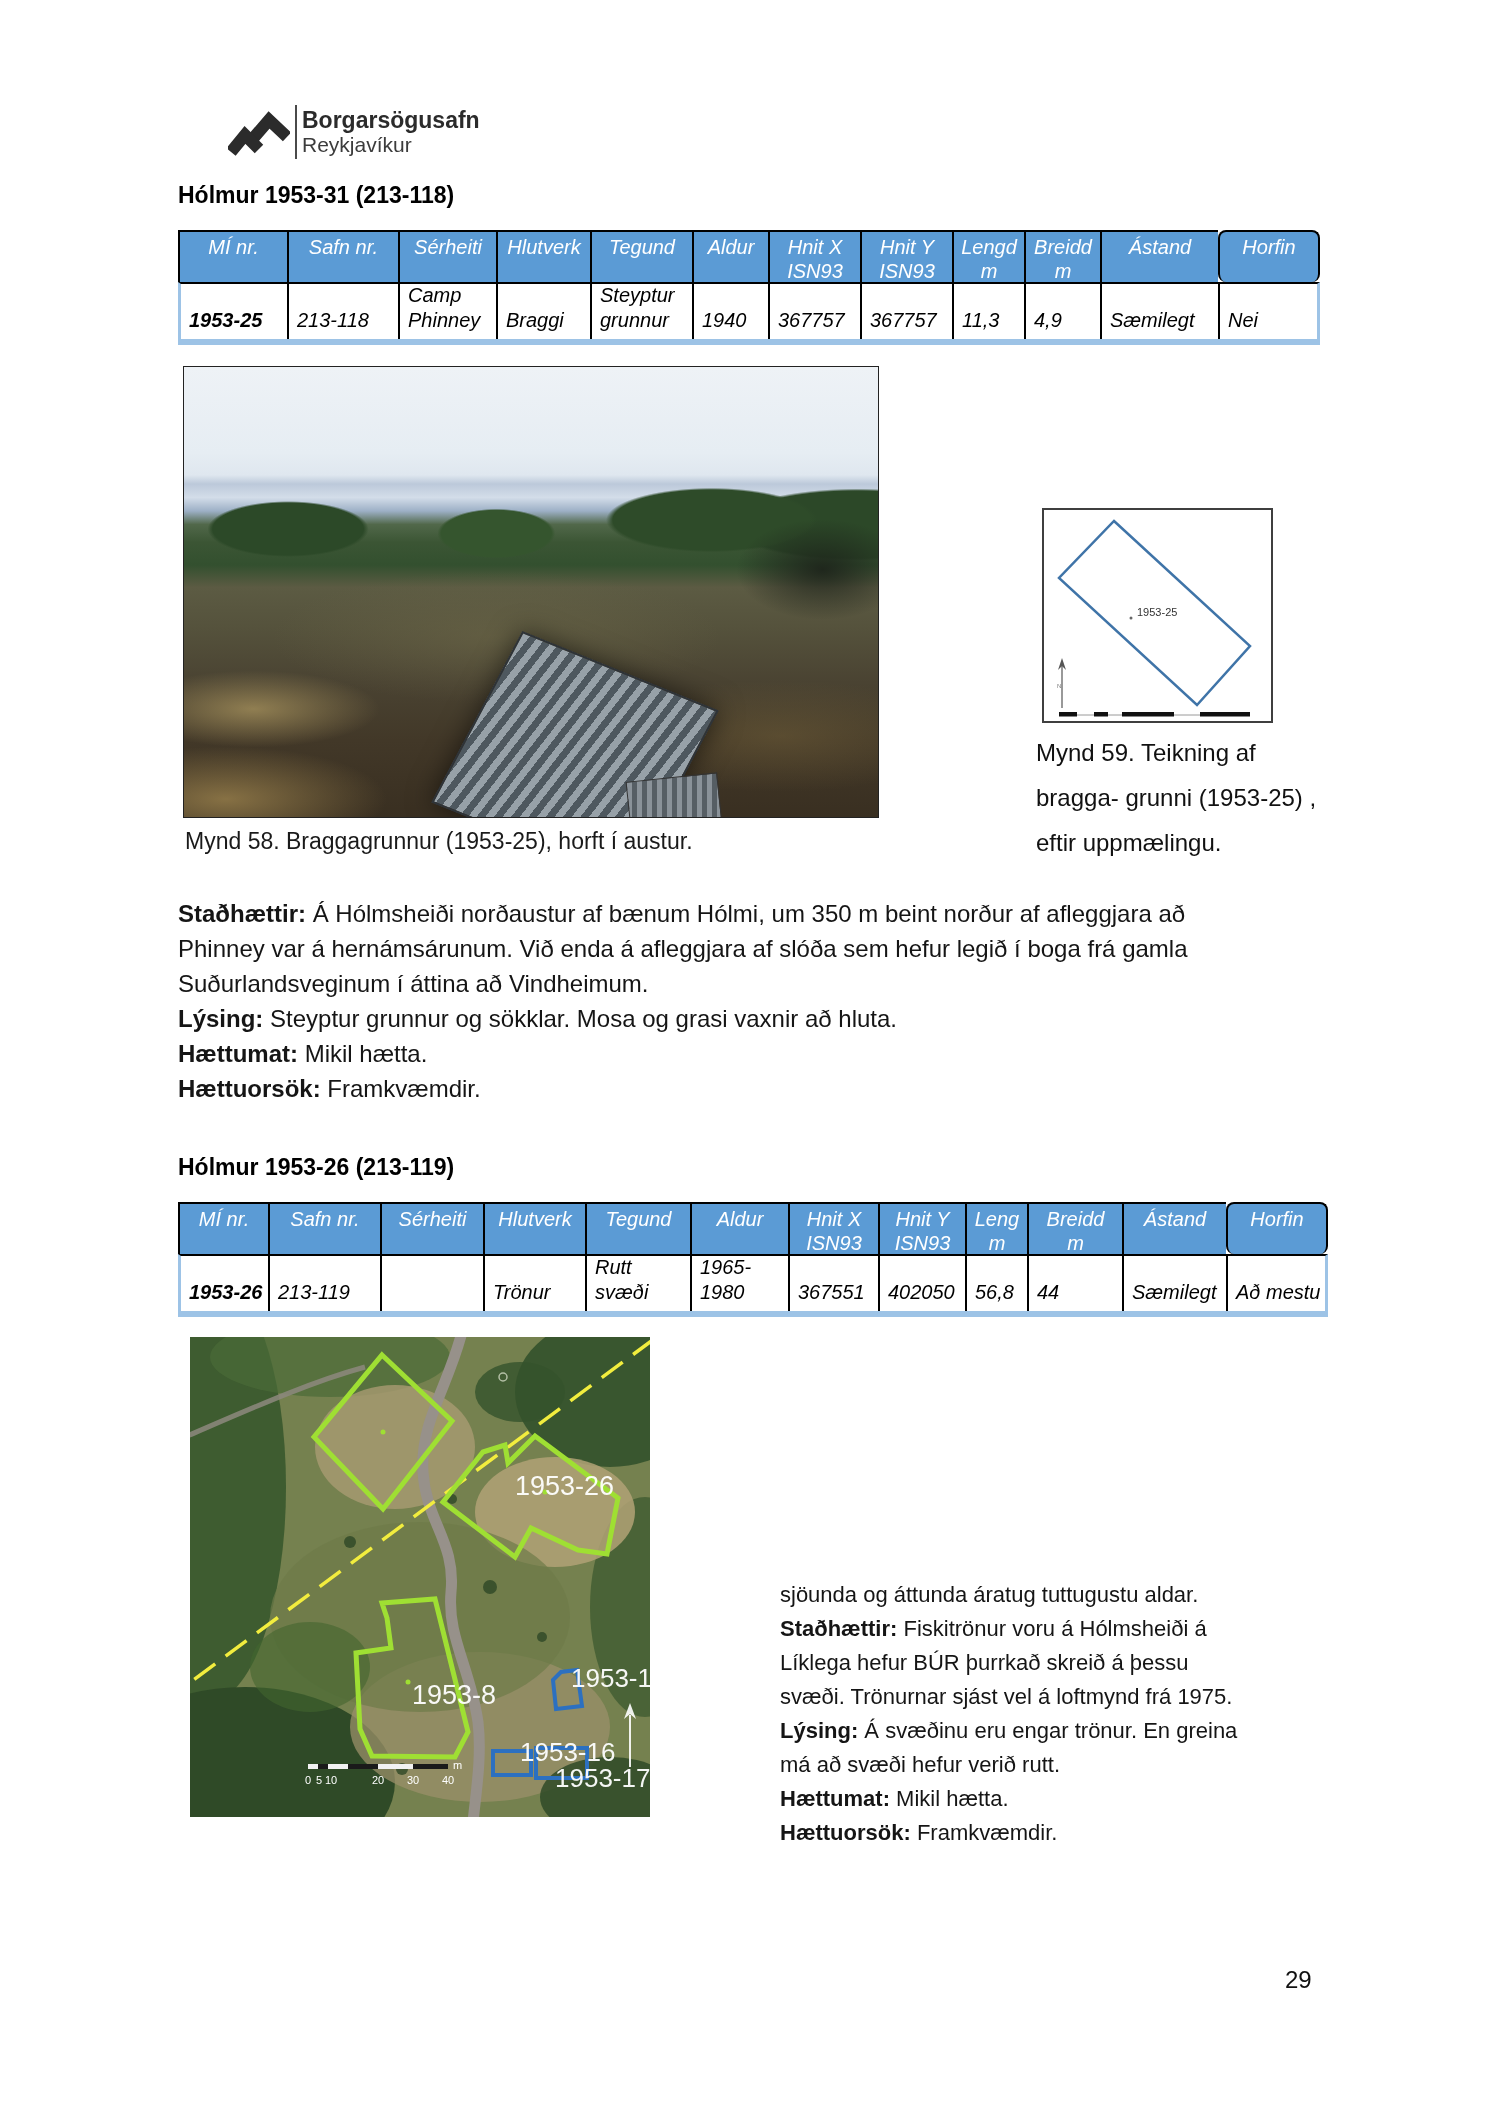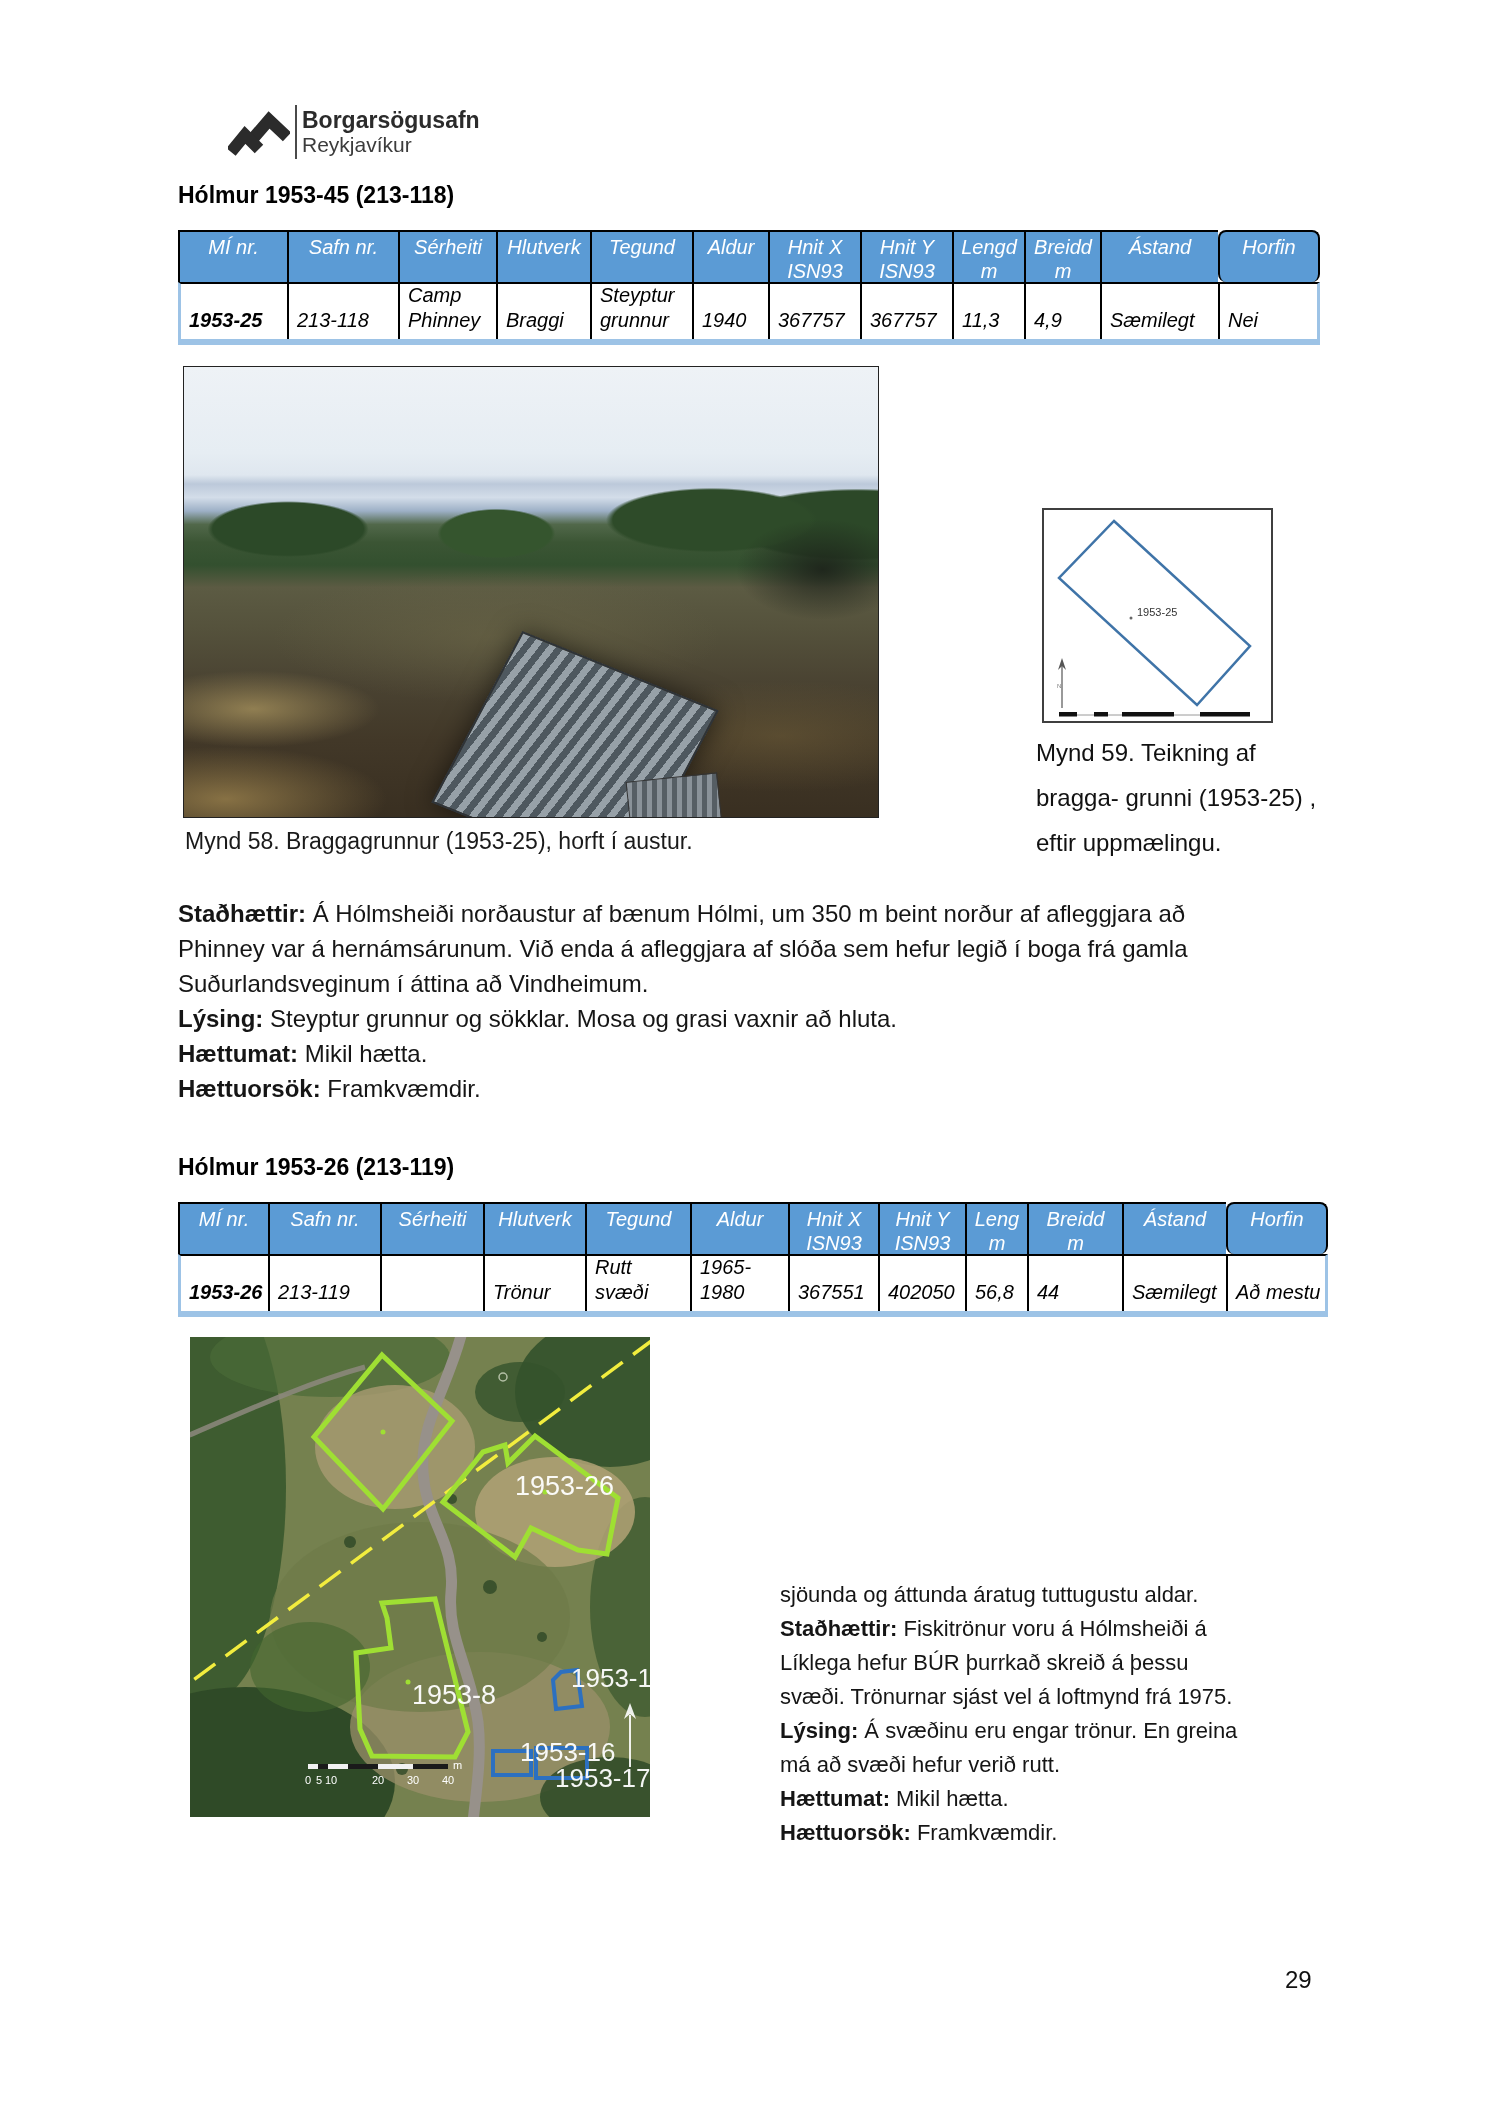--- a/index.html
+++ b/index.html
@@ -87,21 +87,21 @@
       <polyline points="22,38 41,16 59,33" fill="none" stroke="#2b2b2b" stroke-width="12"></polyline>
       <polyline points="3,48 17,31 31,45" fill="none" stroke="#2b2b2b" stroke-width="12"></polyline>
     </svg>
     <div class="logo-bar"></div>
     <div>
       <div class="logo-title">Borgarsögusafn</div>
       <div class="logo-sub">Reykjavíkur</div>
     </div>
   </div>
 
-  <div class="abs h1" style="left:178px;top:182px;">Hólmur 1953-45 (213-118)</div>
+  <div class="abs h1" style="left:178px;top:182px;">Hólmur 1953-31 (213-118)</div>
 
   <div class="abs tbl" style="left:178px;top:230px;width:1142px;">
     <div class="trow" style="grid-template-columns:109px 111px 98px 94px 102px 76px 92px 92px 72px 76px 118px 102px;">
       <div class="th">
           <div class="ln">MÍ nr.</div>
         </div>
       <div class="th">
           <div class="ln">Safn nr.</div>
         </div>
       <div class="th">

